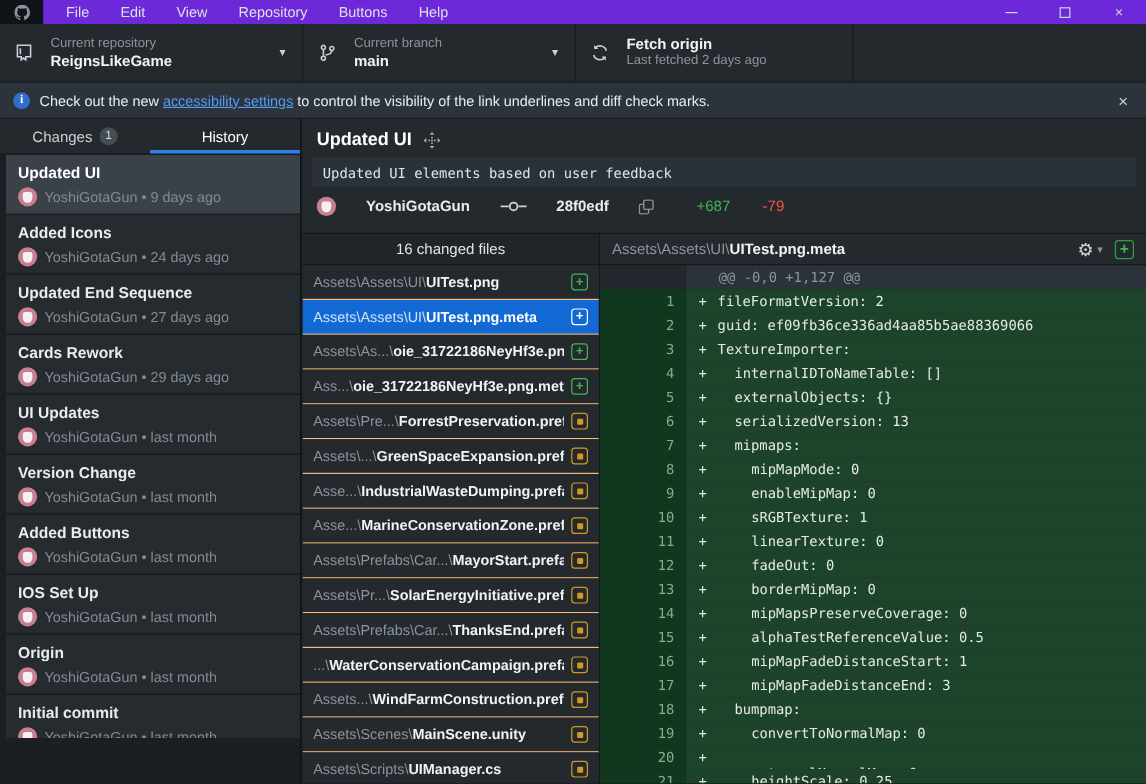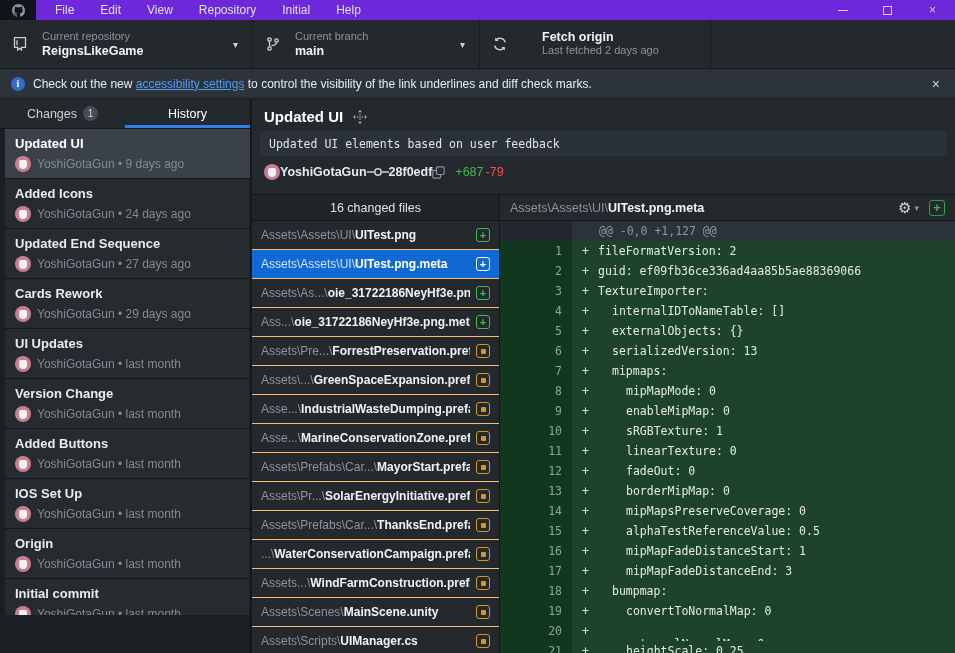--- a/index.html
+++ b/index.html
@@ -13,21 +13,21 @@
   .menus { display:flex; align-items:center; margin-left:6px; }
   .menu-item { padding:0 13px; font-size:12px; color:#dde2e8; line-height:20px; cursor:default; }
   .win-controls { margin-left:auto; display:flex; }
   .win-btn { width:45px; height:20px; display:flex; align-items:center; justify-content:center; color:#cfd6dd; font-size:12px; }
   .glyph-min { width:10px; height:0; border-top:1px solid #cfd6dd; display:block; }
   .glyph-max { width:9px; height:9px; border:1px solid #cfd6dd; display:block; }
 
   
   .toolbar { height:49px; background:#24292e; display:flex; border-bottom:1px solid #14171a; }
   .tb-sec { position:relative; display:flex; align-items:center; padding:0 12px; border-right:1px solid #1a1d21; }
-  .tb-sec.repo { width:253px; } .tb-sec.branch { width:227px; } .tb-sec.fetch { width:231px;gap:20px; }
+  .tb-sec.repo { width:253px; } .tb-sec.branch { width:227px; } .tb-sec.fetch { width:231px; }
   .tb-icon { width:24px; color:#c9d1d9; display:flex; align-items:center; }
   .tb-text { margin-left:6px; overflow:hidden; }
   .tb-label { font-size:11px; color:#8b949e; margin-bottom:2px; }
   .tb-value { font-size:12.5px; font-weight:bold; color:#f0f3f6; }
   .tb-caret { position:absolute; right:14px; color:#c9d1d9; font-size:10px; }
 
   
   .banner { height:29px; background:#2d333b; display:flex; align-items:center; padding:0 11px; font-size:12px; color:#e6edf3; }
   .info-badge { width:14px; height:14px; border-radius:50%; background:#316dca; color:#fff; font-size:10px; font-weight:bold;
                 display:flex; align-items:center; justify-content:center; margin-right:8px; font-family:"Liberation Serif", serif; }
@@ -60,21 +60,21 @@
   .c-meta { display:flex; align-items:center; gap:6px; font-size:12px; color:#828b94; white-space:nowrap; }
   .avatar { width:16px; height:16px; border-radius:50%; background:#c97f92; position:relative; flex:none; }
   .avatar::after { content:""; position:absolute; left:4px; top:4px; width:8px; height:9px; background:#f5f0f2; border-radius:2px 2px 4px 4px; }
 
   
   .summary { height:95px; background:#24292e; flex:none; }
   .s-title-row { display:flex; align-items:center; gap:10px; padding:9px 12px 4px 12px; }
   .s-title { font-size:15px; font-weight:bold; color:#fff; }
   .s-desc { margin:2px 8px 0 8px; height:25px; background:#2b3138; display:flex; align-items:center; padding:0 9px;
             font-family:"DejaVu Sans Mono", monospace; font-size:11.5px; color:#dfe5ea; white-space:nowrap; overflow:hidden; }
-  .s-meta-row { display:flex; align-items:center; gap:0; padding:8px 12px 0 12px; font-size:12.5px; }
+  .s-meta-row { display:flex; align-items:center; gap:25px; padding:8px 12px 0 12px; font-size:12.5px; }
   .s-author { color:#e8ecf0; font-weight:bold; }
   .s-sha { color:#e8ecf0; font-weight:bold; }
   .s-add { color:var(--added); margin-left:10px; }
   .s-del { color:var(--removed); margin-left:2px; }
 
   
   .split-head { height:27px; display:flex; flex:none; }
   .files-head { width:248px; flex:none; background:#212529; border:1px solid #15181b; border-left:none;
                 display:flex; align-items:center; justify-content:center; font-size:12.5px; color:#dfe4e9; }
   .diff-head { flex:1; background:#24292e; border-top:1px solid #15181b; border-bottom:1px solid #15181b;
@@ -125,21 +125,21 @@
     <div class="logo-box">
       <svg width="13" height="13" viewBox="0 0 16 16">
         <path fill="#8b949e" d="M8 0C3.58 0 0 3.58 0 8c0 3.54 2.29 6.53 5.47 7.59.4.07.55-.17.55-.38 0-.19-.01-.82-.01-1.49-2.01.37-2.53-.49-2.69-.94-.09-.23-.48-.94-.82-1.13-.28-.15-.68-.52-.01-.53.63-.01 1.08.58 1.23.82.72 1.21 1.87.87 2.33.66.07-.52.28-.87.51-1.07-1.78-.2-3.64-.89-3.64-3.95 0-.87.31-1.59.82-2.15-.08-.2-.36-1.02.08-2.12 0 0 .67-.21 2.2.82a7.5 7.5 0 0 1 4 0c1.53-1.04 2.2-.82 2.2-.82.44 1.1.16 1.92.08 2.12.51.56.82 1.27.82 2.15 0 3.07-1.87 3.75-3.65 3.95.29.25.54.73.54 1.48 0 1.07-.01 1.93-.01 2.2 0 .21.15.46.55.38A8.01 8.01 0 0 0 16 8c0-4.42-3.58-8-8-8z"></path>
       </svg>
     </div>
     <div class="menus" id="menus">
         <div class="menu-item">File</div>
         <div class="menu-item">Edit</div>
         <div class="menu-item">View</div>
         <div class="menu-item">Repository</div>
-        <div class="menu-item">Initial</div>
+        <div class="menu-item">Buttons</div>
         <div class="menu-item">Help</div>
       </div>
     <div class="win-controls">
       <div class="win-btn">
           <span class="glyph-min"></span>
         </div>
       <div class="win-btn">
           <span class="glyph-max"></span>
         </div>
       <div class="win-btn">

